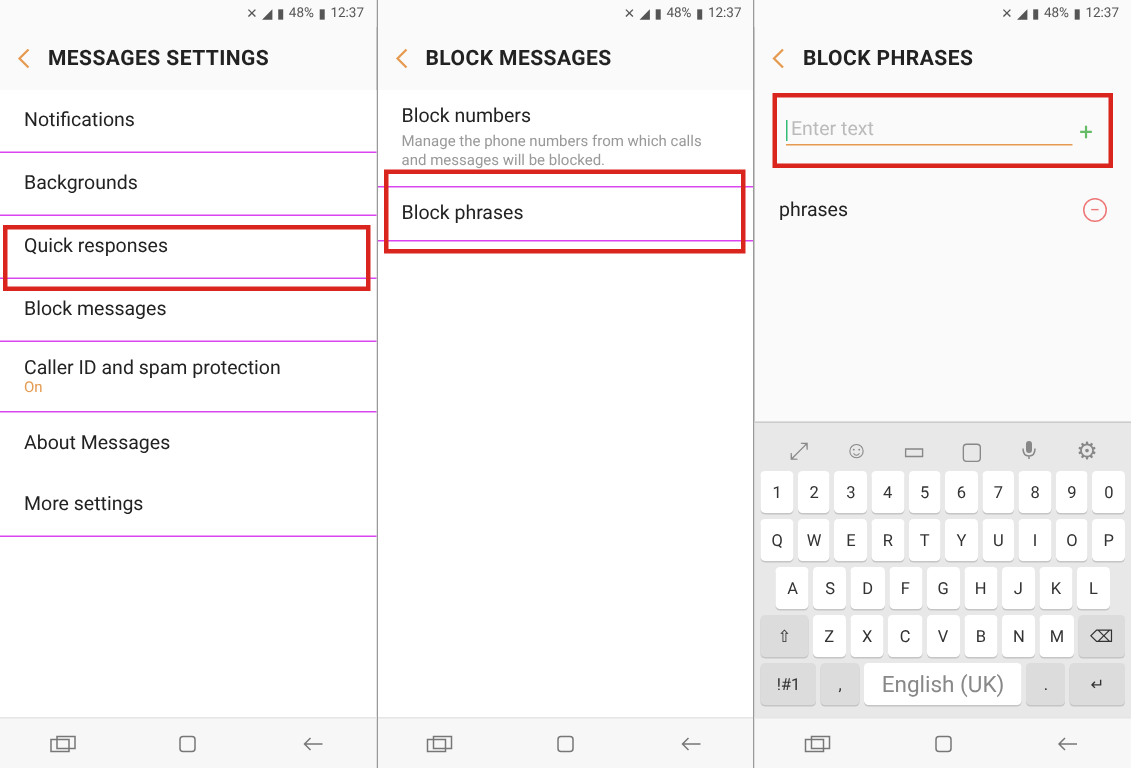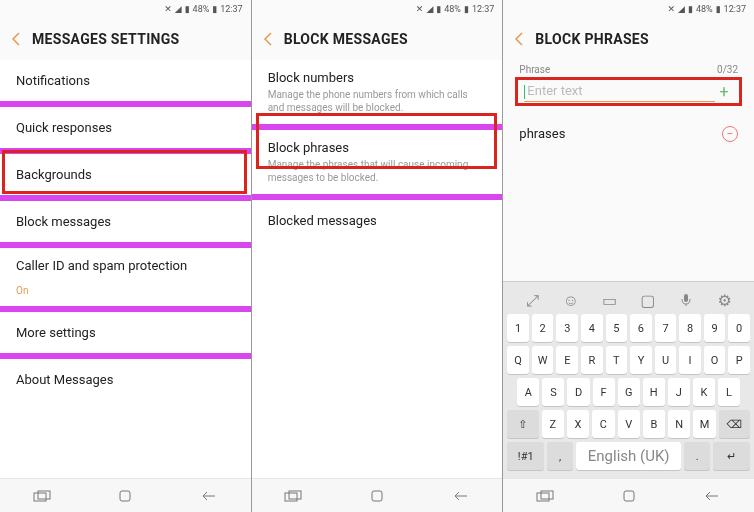--- a/index.html
+++ b/index.html
@@ -4,29 +4,29 @@
   <style>
     * { margin: 0; padding: 0; box-sizing: border-box; font-family: -apple-system, BlinkMacSystemFont, "Segoe UI", Roboto, sans-serif; }
     body { background: #999; display: flex; gap: 1px; width: 754px; height: 512px; }
     .screen { background: #fafafa; flex: 1; display: flex; flex-direction: column; position: relative; }
     .statusbar { height: 18px; background: #fafafa; display: flex; justify-content: flex-end; align-items: center; gap: 3px; padding: 0 8px; font-size: 9px; color: #555; }
     .statusbar .ico { display: inline-block; }
     .header { height: 42px; display: flex; align-items: center; padding: 0 6px; }
     .back-chev { width: 20px; height: 20px; display: flex; align-items: center; justify-content: center; color: #e59a4f; }
     .header-title { font-size: 14px; font-weight: 700; color: #222; letter-spacing: 0.3px; margin-left: 6px; }
     .list { flex: 1; background: #fff; }
-    .row { padding: 13px 16px; border-bottom: 6px solid #d946ef; font-size: 13px; color: #222; position: relative; }
+    .row { padding: 13px 16px; border-bottom: 1px solid #d946ef; font-size: 13px; color: #222; position: relative; }
     .row.tall { padding: 10px 16px; }
     .row .subtitle { font-size: 10px; color: #999; margin-top: 3px; line-height: 1.3; }
-    .row .status-on { font-size: 10px; color: #e59a4f; margin-top: 12px; }
+    .row .status-on { font-size: 10px; color: #e59a4f; margin-top: 0; }
     .highlight { position: absolute; border: 3px solid #d9251d; pointer-events: none; }
     .navbar { height: 34px; background: #f7f7f7; display: flex; justify-content: space-around; align-items: center; border-top: 1px solid #e5e5e5; }
     .navbar .navbtn { width: 30px; height: 20px; display: flex; align-items: center; justify-content: center; color: #777; }
     .phrase-head { display: flex; justify-content: space-between; padding: 4px 16px 0; font-size: 10px; color: #888; }
-    .input-row { margin: 2px 12px 8px; border: 3px solid #d9251d; padding: 1px 6px; display: flex; align-items: center; position: relative; }
+    .input-row { margin: 2px 12px 8px; border: 3px solid #d9251d; padding: 12px 6px; display: flex; align-items: center; position: relative; }
     .input-field { flex: 1; font-size: 13px; color: #bbb; border-bottom: 1px solid #e59a4f; padding: 2px 0; }
     .input-field .cursor { border-left: 1px solid #3b7; height: 14px; display: inline-block; vertical-align: middle; margin-right: 2px; }
     .plus-btn { color: #6b6; font-size: 16px; width: 18px; text-align: center; }
     .phrase-item { padding: 12px 16px; display: flex; align-items: center; justify-content: space-between; font-size: 13px; color: #222; }
     .minus-btn { width: 16px; height: 16px; border-radius: 50%; border: 1px solid #e77; display: flex; align-items: center; justify-content: center; color: #e77; font-size: 12px; line-height: 1; }
     .keyboard { background: #e8e8e8; border-top: 1px solid #ccc; padding: 4px; }
     .kbrow { display: flex; justify-content: center; gap: 3px; margin-bottom: 4px; }
     .key { background: #fff; border-radius: 3px; height: 28px; min-width: 19px; flex: 1; display: flex; align-items: center; justify-content: center; font-size: 11px; color: #333; box-shadow: 0 1px 0 rgba(0,0,0,0.15); }
     .key.wide { flex: 1.4; }
     .key.space { flex: 4; font-size: 15px; color: #888; }
@@ -50,29 +50,29 @@
   <div class="header">
     <div class="back-chev">
       <svg width="10" height="14" viewBox="0 0 10 14">
           <path d="M8 1 L2 7 L8 13" stroke="currentColor" stroke-width="1.5" fill="none"></path>
         </svg>
     </div>
     <div class="header-title">MESSAGES SETTINGS</div>
   </div>
   <div class="list">
     <div class="row"><span>Notifications</span></div>
+    <div class="row"><span>Backgrounds</span></div>
     <div class="row"><span>Quick responses</span></div>
-    <div class="row"><span>Backgrounds</span></div>
     <div class="row"><span>Block messages</span></div>
     <div class="row tall">
       <span>Caller ID and spam protection</span>
       <div class="status-on">On</div>
     </div>
+    <div class="row" style="border-bottom:none"><span>About Messages</span></div>
     <div class="row"><span>More settings</span></div>
-    <div class="row" style="border-bottom:none"><span>About Messages</span></div>
   </div>
   <div class="highlight" style="left:2px; top:150px; width:245px; height:44px;"></div>
   <div class="navbar">
     <div class="navbtn">
         <svg width="18" height="12" viewBox="0 0 18 12">
           <rect x="1" y="3" width="12" height="8" stroke="#777" fill="none"></rect>
           <rect x="5" y="1" width="12" height="8" stroke="#777" fill="none"></rect>
         </svg>
       </div>
     <div class="navbtn">
@@ -105,23 +105,21 @@
     </div>
     <div class="header-title">BLOCK MESSAGES</div>
   </div>
   <div class="list">
     <div class="row tall">
       <span>Block numbers</span>
       <div class="subtitle">Manage the phone numbers from which calls and messages will be blocked.</div>
     </div>
     <div class="row tall">
       <span>Block phrases</span>
-      <div class="subtitle">Manage the phrases that will cause incoming messages to be blocked.</div>
-    </div>
-    <div class="row" style="border-bottom:none"><span>Blocked messages</span></div>
+    </div>
   </div>
   <div class="highlight" style="left:4px; top:113px; width:241px; height:56px;"></div>
   <div class="navbar">
     <div class="navbtn">
         <svg width="18" height="12" viewBox="0 0 18 12">
           <rect x="1" y="3" width="12" height="8" stroke="#777" fill="none"></rect>
           <rect x="5" y="1" width="12" height="8" stroke="#777" fill="none"></rect>
         </svg>
       </div>
     <div class="navbtn">
@@ -146,24 +144,20 @@
     <span class="ico">▮</span>
     <span>12:37</span>
   </div>
   <div class="header">
     <div class="back-chev">
       <svg width="10" height="14" viewBox="0 0 10 14">
           <path d="M8 1 L2 7 L8 13" stroke="currentColor" stroke-width="1.5" fill="none"></path>
         </svg>
     </div>
     <div class="header-title">BLOCK PHRASES</div>
-  </div>
-  <div class="phrase-head">
-    <span>Phrase</span>
-    <span>0/32</span>
   </div>
   <div class="input-row">
     <div class="input-field"><span class="cursor"></span><span>Enter text</span></div>
     <div class="plus-btn">+</div>
   </div>
   <div class="phrase-item">
     <span>phrases</span>
     <div class="minus-btn">−</div>
   </div>
   <div style="flex:1"></div>

